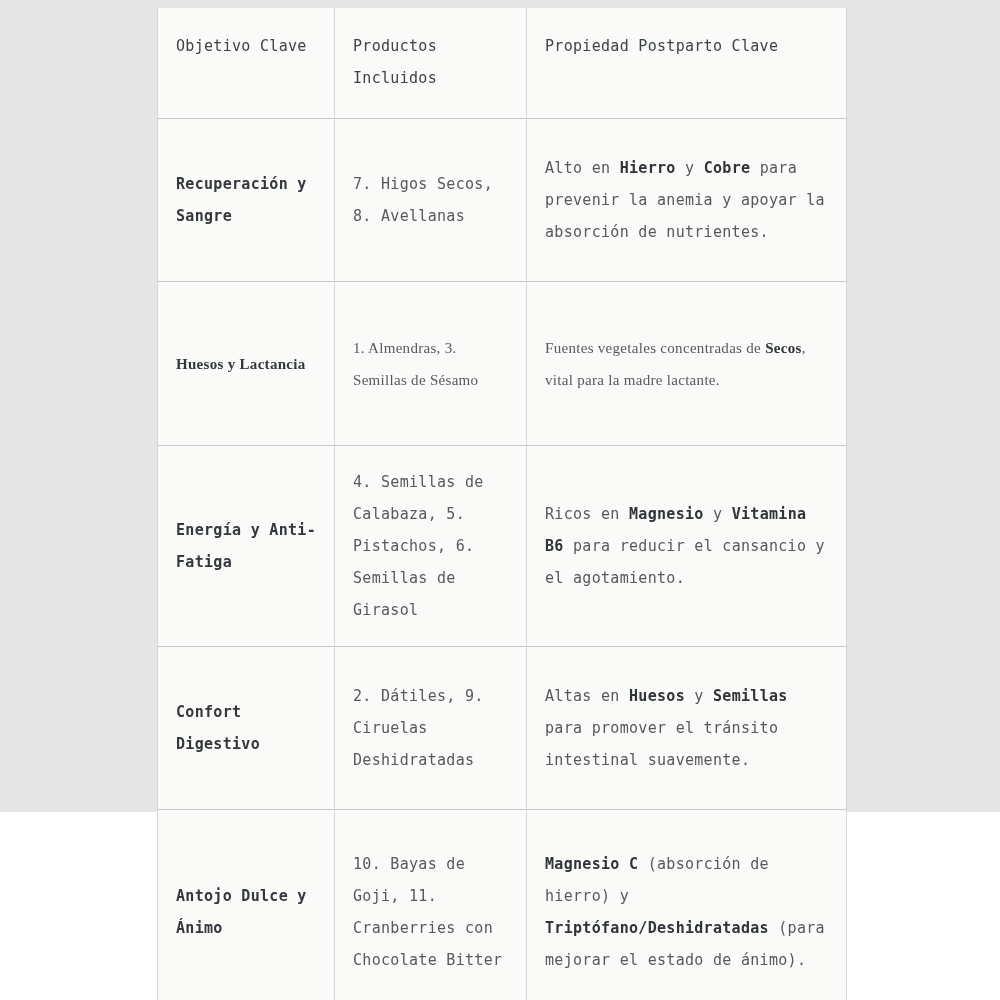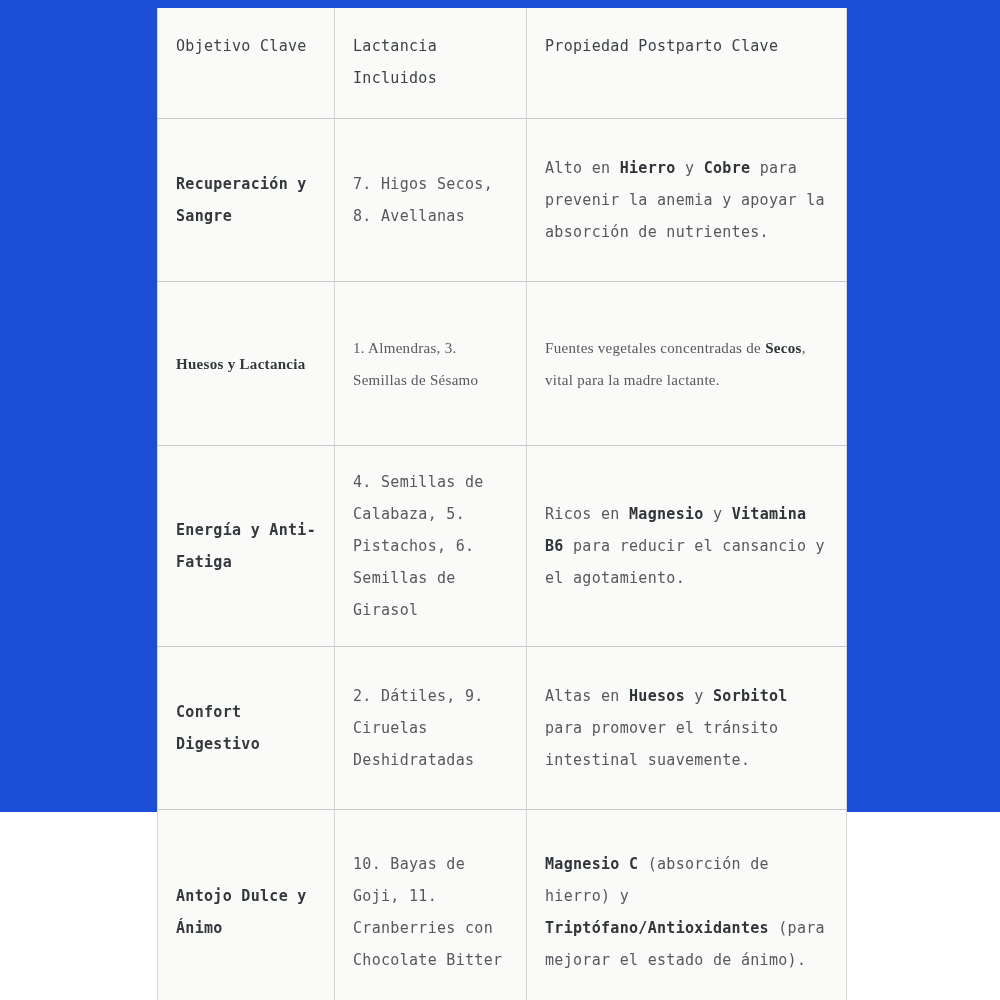--- a/index.html
+++ b/index.html
@@ -13,21 +13,21 @@
     overflow: hidden;
   }
   body {
     font-family: "DejaVu Sans Mono", "Liberation Mono", monospace;
   }
 
   #page-root {
     position: relative;
     width: 1000px;
     height: 812px;
-    background: #1d4ed8;
+    background: #e5e5e5;
   }
 
   .table-wrap {
     position: absolute;
     left: 157px;
     top: 8px;
     width: 689px;
   }
 
   table.nutrition-table {
@@ -112,21 +112,21 @@
     <table class="nutrition-table">
       <colgroup>
         <col class="c1">
         <col class="c2">
         <col class="c3">
       </colgroup>
       <thead>
         <tr>
           <th>Objetivo
 Clave</th>
-          <th>Lactancia
+          <th>Productos
 Incluidos</th>
           <th>Propiedad Postparto
 Clave</th>
         </tr>
       </thead>
       <tbody>
         <tr data-row="0">
           <td class="col-objective">Recuperación y Sangre</td>
           <td class="col-products">7. Higos Secos, 8. Avellanas</td>
           <td class="col-property">Alto en <b>Hierro</b> y <b>Cobre</b> para prevenir la anemia y apoyar la absorción de nutrientes.</td>
@@ -137,24 +137,24 @@
           <td class="col-property">Fuentes vegetales concentradas de <b>Secos</b>, vital para la madre lactante.</td>
         </tr>
         <tr data-row="2">
           <td class="col-objective">Energía y Anti-Fatiga</td>
           <td class="col-products">4. Semillas de Calabaza, 5. Pistachos, 6. Semillas de Girasol</td>
           <td class="col-property">Ricos en <b>Magnesio</b> y <b>Vitamina B6</b> para reducir el cansancio y el agotamiento.</td>
         </tr>
         <tr data-row="3">
           <td class="col-objective">Confort Digestivo</td>
           <td class="col-products">2. Dátiles, 9. Ciruelas Deshidratadas</td>
-          <td class="col-property">Altas en <b>Huesos</b> y <b>Sorbitol</b> para promover el tránsito intestinal suavemente.</td>
+          <td class="col-property">Altas en <b>Huesos</b> y <b>Semillas</b> para promover el tránsito intestinal suavemente.</td>
         </tr>
         <tr data-row="4">
           <td class="col-objective">Antojo Dulce y Ánimo</td>
           <td class="col-products">10. Bayas de Goji, 11. Cranberries con Chocolate Bitter</td>
-          <td class="col-property"><b>Magnesio C</b> (absorción de hierro) y <b>Triptófano/Antioxidantes</b> (para mejorar el estado de ánimo).</td>
+          <td class="col-property"><b>Magnesio C</b> (absorción de hierro) y <b>Triptófano/Deshidratadas</b> (para mejorar el estado de ánimo).</td>
         </tr>
       </tbody>
     </table>
   </div>
 
 </div>
 
 </body></html>

